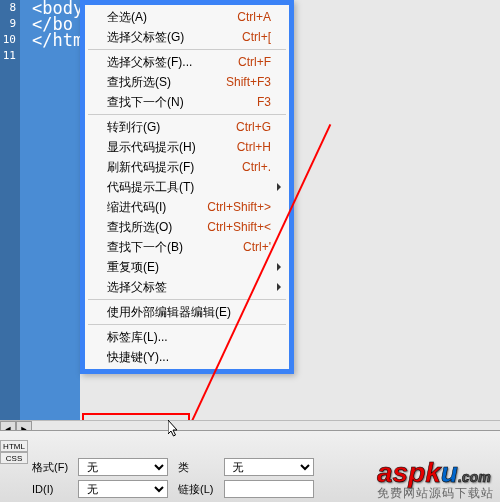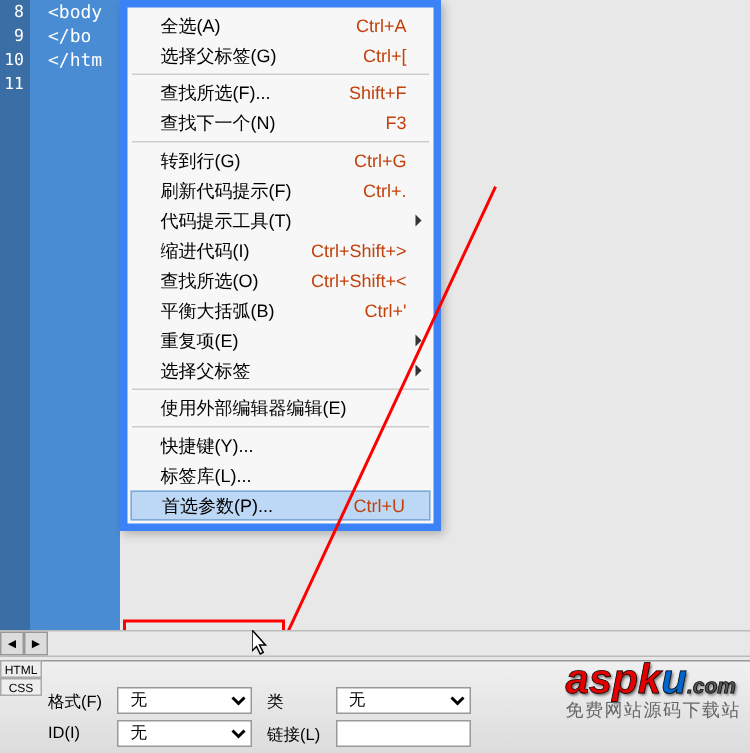--- a/index.html
+++ b/index.html
@@ -1,39 +1,39 @@
 <!DOCTYPE html>
 <html><head>
 <meta charset="utf-8">
 <style>
   * { box-sizing: border-box; margin: 0; padding: 0; }
   html, body { width: 500px; height: 502px; overflow: hidden; font-family: "Microsoft YaHei", "SimSun", sans-serif; font-size: 12px; background: #fff; }
   .root { position: relative; width: 500px; height: 502px; background: #e8e8e8; }
   .gutter { position: absolute; left: 0; top: 0; width: 20px; height: 420px; background: #3a6ea5; color: #fff; display: flex; flex-direction: column; font-family: Consolas, monospace; font-size: 11px; }
   .gutter div { height: 16px; line-height: 16px; text-align: right; padding-right: 4px; }
-  .code { position: absolute; left: 20px; top: 0; width: 60px; height: 420px; background: #4a8cd4; color: #fff; font-family: Consolas, monospace; font-size: 12px; }
+  .code { position: absolute; left: 20px; top: 0; width: 60px; height: 420px; background: #4a8cd4; color: #fff; font-family: Consolas, monospace; font-size: 17px; }
   .code div { height: 16px; line-height: 16px; padding-left: 12px; white-space: pre; }
   .menu { position: absolute; left: 80px; top: 0; width: 214px; background: #f7f7f7; border: 5px solid #3b82f6; box-shadow: 2px 2px 6px rgba(0,0,0,0.25); padding: 2px; }
   .menu .mi { display: flex; align-items: center; height: 20px; padding: 0 16px 0 20px; cursor: default; position: relative; }
   .menu .mi.sep { height: 1px; background: #ccc; margin: 2px 1px; padding: 0; }
   .menu .mi .lbl { flex: 1; white-space: nowrap; overflow: hidden; }
   .menu .mi .sc { color: #c2410c; margin-left: 8px; white-space: nowrap; }
   .menu .mi .sub { position: absolute; right: 6px; top: 6px; width: 0; height: 0; border-top: 4px solid transparent; border-bottom: 4px solid transparent; border-left: 4px solid #333; }
   .menu .mi.highlight { background: #bcd8f4; border: 1px solid #7da8d8; height: 20px; }
   .annot-box { position: absolute; border: 2px solid #ff0000; pointer-events: none; }
   .annot-line { position: absolute; background: #ff0000; transform-origin: 0 0; height: 2px; pointer-events: none; }
   .cursor { position: absolute; left: 168px; top: 420px; width: 12px; height: 18px; pointer-events: none; z-index: 100; }
   .cursor svg { width: 12px; height: 18px; }
-  .bottom { position: absolute; left: 0; bottom: 0; width: 500px; height: 62px; background: linear-gradient(#f0f0f0,#dcdcdc); border-top: 1px solid #999; }
+  .bottom { position: absolute; left: 0; bottom: 0; width: 500px; height: 72px; background: linear-gradient(#f0f0f0,#dcdcdc); border-top: 1px solid #999; }
   .tabs { position: absolute; left: 0; bottom: 38px; display: flex; flex-direction: column; }
   .tabs .tab { width: 28px; height: 12px; background: #eee; border: 1px solid #aaa; font-size: 8px; display: flex; align-items: center; justify-content: center; }
   .props { position: absolute; left: 32px; bottom: 4px; display: grid; grid-template-columns: auto 90px auto 90px; grid-gap: 4px 10px; align-items: center; }
   .props label { font-size: 11px; }
   .props select, .props input { height: 18px; font-size: 11px; border: 1px solid #999; background: #fff; padding: 0 4px; }
-  .watermark { position: absolute; right: 6px; bottom: 20px; margin-left: 41px; }
+  .watermark { position: absolute; right: 6px; bottom: 0; margin-left: 41px; }
   .wm-logo { font-family: Arial, sans-serif; font-weight: bold; font-style: italic; font-size: 28px; color: #fff; -webkit-text-stroke: 0.5px #000; text-shadow: 1px 1px 2px rgba(0,0,0,0.6); }
   .wm-logo .a { color: #e40000; }
   .wm-logo .u { color: #0066cc; }
   .wm-sub { font-size: 12px; color: #666; text-align: left; margin-top: -4px; letter-spacing: 1px; }
   .gutter-scroll { position: absolute; left: 0; top: 420px; width: 500px; height: 18px; background: #e8e8e8; border-top: 1px solid #bbb; border-bottom: 1px solid #bbb; display: flex; align-items: center; }
   .gutter-scroll .arrow { width: 16px; height: 16px; border: 1px solid #999; background: #ddd; display: flex; align-items: center; justify-content: center; font-size: 9px; }
 </style>
 </head>
 <body>
 
@@ -57,74 +57,78 @@
       <div class="mi">
         <span class="lbl">全选(A)</span>
         <span class="sc">Ctrl+A</span>
       </div>
       <div class="mi">
         <span class="lbl">选择父标签(G)</span>
         <span class="sc">Ctrl+[</span>
       </div>
       <div class="mi sep"></div>
       <div class="mi">
-        <span class="lbl">查找所选(F)...</span>
-        <span class="sc">Shift+F</span>
+        <span class="lbl">选择父标签(F)...</span>
+        <span class="sc">Ctrl+F</span>
+      </div>
+      <div class="mi">
+        <span class="lbl">查找所选(S)</span>
+        <span class="sc">Shift+F3</span>
       </div>
       <div class="mi">
         <span class="lbl">查找下一个(N)</span>
         <span class="sc">F3</span>
       </div>
       <div class="mi sep"></div>
       <div class="mi">
         <span class="lbl">转到行(G)</span>
         <span class="sc">Ctrl+G</span>
+      </div>
+      <div class="mi">
+        <span class="lbl">显示代码提示(H)</span>
+        <span class="sc">Ctrl+H</span>
       </div>
       <div class="mi">
         <span class="lbl">刷新代码提示(F)</span>
         <span class="sc">Ctrl+.</span>
       </div>
       <div class="mi">
         <span class="lbl">代码提示工具(T)</span>
         <span class="sub"></span>
       </div>
       <div class="mi">
         <span class="lbl">缩进代码(I)</span>
         <span class="sc">Ctrl+Shift+&gt;</span>
       </div>
       <div class="mi">
         <span class="lbl">查找所选(O)</span>
         <span class="sc">Ctrl+Shift+&lt;</span>
       </div>
       <div class="mi">
-        <span class="lbl">平衡大括弧(B)</span>
+        <span class="lbl">查找下一个(B)</span>
         <span class="sc">Ctrl+'</span>
       </div>
       <div class="mi">
         <span class="lbl">重复项(E)</span>
         <span class="sub"></span>
       </div>
       <div class="mi">
         <span class="lbl">选择父标签</span>
         <span class="sub"></span>
       </div>
       <div class="mi sep"></div>
       <div class="mi">
         <span class="lbl">使用外部编辑器编辑(E)</span>
       </div>
       <div class="mi sep"></div>
       <div class="mi">
-        <span class="lbl">快捷键(Y)...</span>
+        <span class="lbl">标签库(L)...</span>
       </div>
       <div class="mi">
-        <span class="lbl">标签库(L)...</span>
-      </div>
-      <div class="mi highlight">
-        <span class="lbl">首选参数(P)...</span>
-        <span class="sc">Ctrl+U</span>
+        <span class="lbl">快捷键(Y)...</span>
       </div>
     </div>
 
   <div class="annot-box" style="left:82px; top:413px; width:108px; height:22px;"></div>
   <div class="annot-line" style="left:190px; top:423px; width:330px; transform:rotate(-65deg);"></div>
 
   <div class="cursor">
     <svg viewBox="0 0 12 18">
         <path d="M0,0 L0,14 L3,11 L5.5,16 L7.5,15 L5,10 L9,10 Z" fill="#fff" stroke="#000" stroke-width="1"></path>
       </svg>

